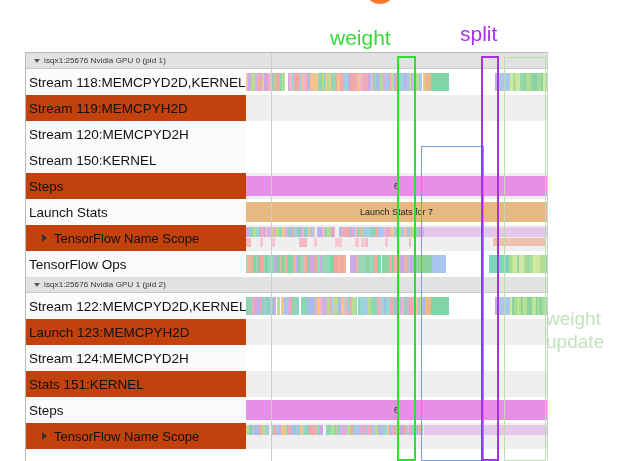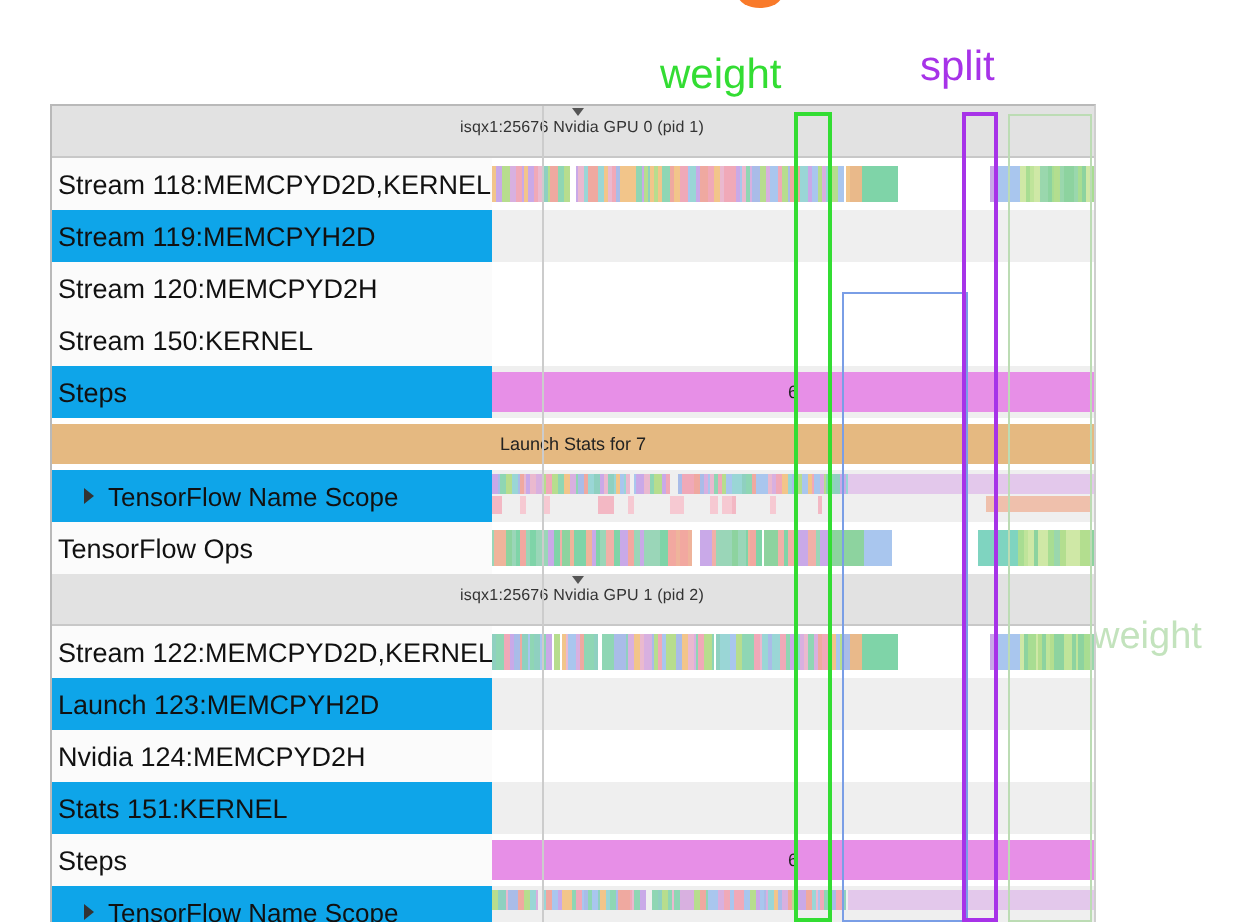--- a/index.html
+++ b/index.html
@@ -19,32 +19,32 @@
   #anno-nccl{left:430px;top:106px;font-size:19px;color:#5588dd;}
   #anno-weight{left:546px;top:307px;font-size:19px;color:#c3e3bd;line-height:1.22;}
   #orange-blob{position:absolute;left:369px;top:-9px;width:22px;height:13px;
     background:#f97a2a;border-radius:50%;}
 
   
   #panel{position:absolute;left:25px;top:52px;width:521px;height:409px;
     background:#ffffff;border-left:1px solid #b9b9b9;border-top:1px solid #b9b9b9;
     border-right:1px solid #cfcfcf;overflow:hidden;}
 
-  .group-hdr{height:26px;background:#e2e2e2;border-bottom:1px solid #c8c8c8;
-    display:flex;align-items:center;padding-left:9px;box-sizing:border-box;flex-direction:column;}
+  .group-hdr{height:16px;background:#e2e2e2;border-bottom:1px solid #c8c8c8;
+    display:flex;align-items:center;padding-left:9px;box-sizing:border-box;}
   .group-hdr .tri{width:0;height:0;border-left:4px solid #555;border-top:3.5px solid transparent;
     border-bottom:3.5px solid transparent;margin-right:5px;transform:rotate(90deg);}
   .group-hdr .gtxt{font-size:8px;color:#333;letter-spacing:.1px;}
 
   .row{height:26px;display:flex;align-items:center;position:relative;box-sizing:border-box;}
   .row.alt{background:#efefef;}
   .row .lbl{width:220px;min-width:220px;font-size:13.5px;color:#111;
     padding-left:3px;box-sizing:border-box;white-space:nowrap;overflow:hidden;
     background:#fbfbfb;height:100%;display:flex;align-items:center;position:relative;z-index:3;}
-  .row.alt .lbl{background:#0ea5e9;}
+  .row.alt .lbl{background:#c2410c;}
   .row .lbl.indent{padding-left:16px;font-size:13px;}
   .row .lbl .ar{width:0;height:0;border-left:5px solid #333;border-top:4px solid transparent;
     border-bottom:4px solid transparent;margin-right:7px;flex:0 0 auto;}
 
   .track{position:relative;flex:1;height:100%;overflow:hidden;}
   .track .fill{position:absolute;top:3px;bottom:3px;left:0;}
 
   
   #label-divider{position:absolute;left:245px;top:0;bottom:0;width:1px;background:#cccccc;z-index:4;}
 
@@ -67,20 +67,21 @@
 
 <div id="root">
 
   <div id="orange-blob"></div>
 
   <div class="anno" id="anno-concat">weight</div>
   <div class="anno" id="anno-split">split</div>
   <div class="anno" id="anno-nccl">nccl</div>
   <div class="anno" id="anno-weight">
     <div>weight</div>
+    <div>update</div>
   </div>
 
   <div id="panel">
     <div id="tracks">
         <div class="group-hdr">
           <div class="tri"></div>
           <div class="gtxt">isqx1:25676 Nvidia GPU 0 (pid 1)</div>
         </div>
         <div class="row">
           <div class="lbl">
@@ -209,20 +210,23 @@
         <div class="row alt">
           <div class="lbl">
             <span>Steps</span>
           </div>
           <div class="track">
             <div class="fill" style="left: 0px; right: 0px; background: rgb(231, 143, 231);"></div>
             <div class="centerlbl">6</div>
           </div>
         </div>
         <div class="row">
+          <div class="lbl">
+            <span>Launch Stats</span>
+          </div>
           <div class="track">
             <div class="fill" style="left: 0px; right: 0px; background: rgb(229, 185, 129);"></div>
             <div class="centerlbl">Launch Stats for 7</div>
           </div>
         </div>
         <div class="row alt">
           <div class="lbl indent">
             <div class="ar"></div>
             <span>TensorFlow Name Scope</span>
           </div>
@@ -573,21 +577,21 @@
           </div>
         </div>
         <div class="row alt">
           <div class="lbl">
             <span>Launch 123:MEMCPYH2D</span>
           </div>
           <div class="track"></div>
         </div>
         <div class="row">
           <div class="lbl">
-            <span>Nvidia 124:MEMCPYD2H</span>
+            <span>Stream 124:MEMCPYD2H</span>
           </div>
           <div class="track"></div>
         </div>
         <div class="row alt">
           <div class="lbl">
             <span>Stats 151:KERNEL</span>
           </div>
           <div class="track"></div>
         </div>
         <div class="row">

